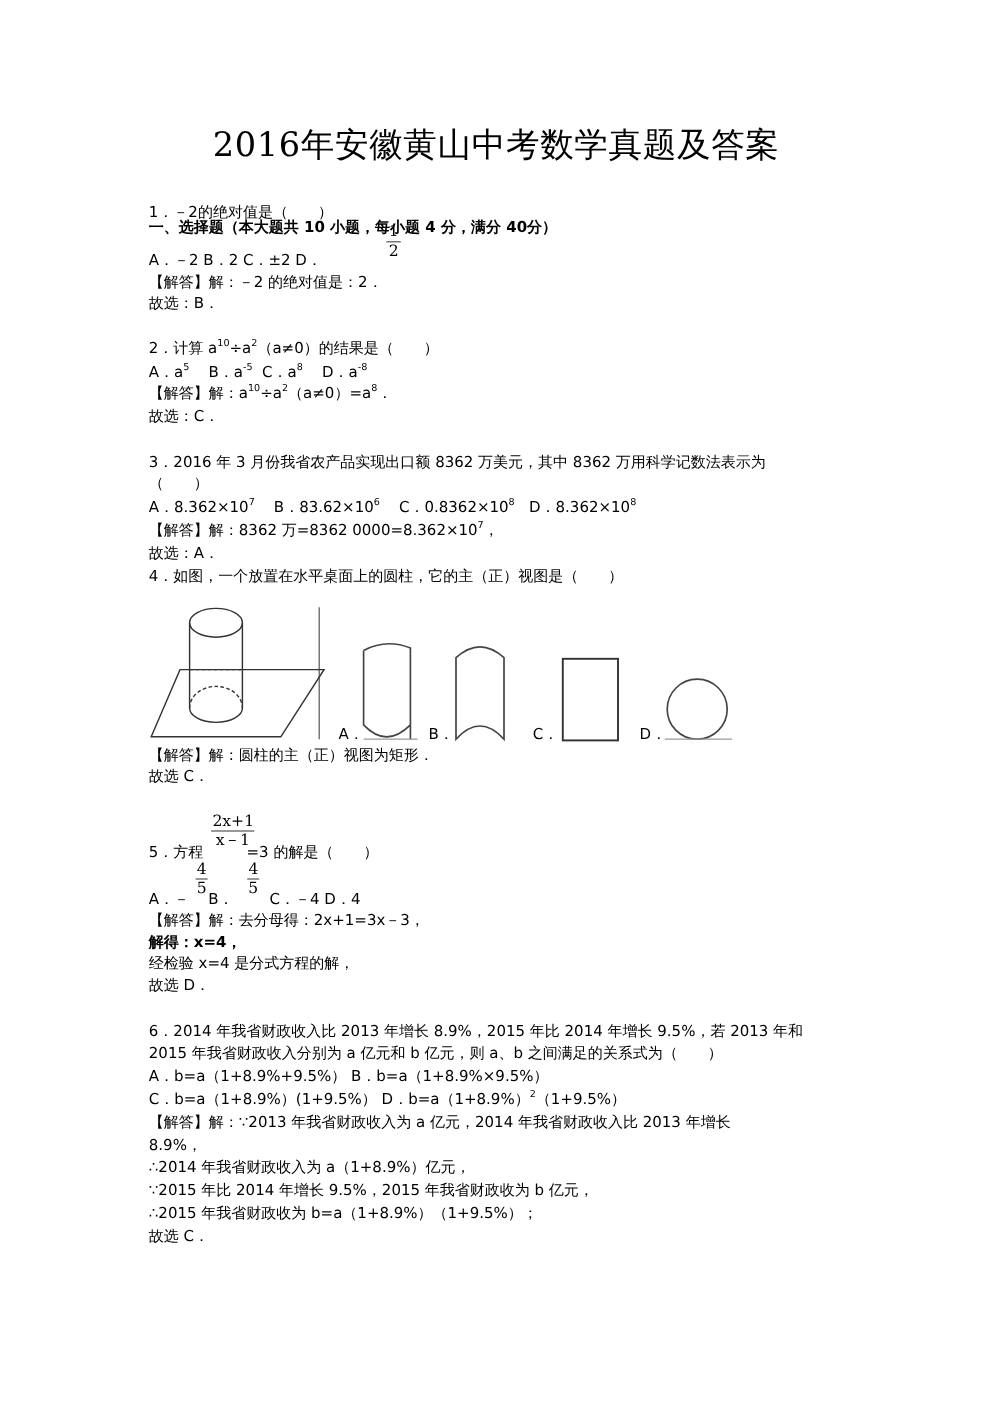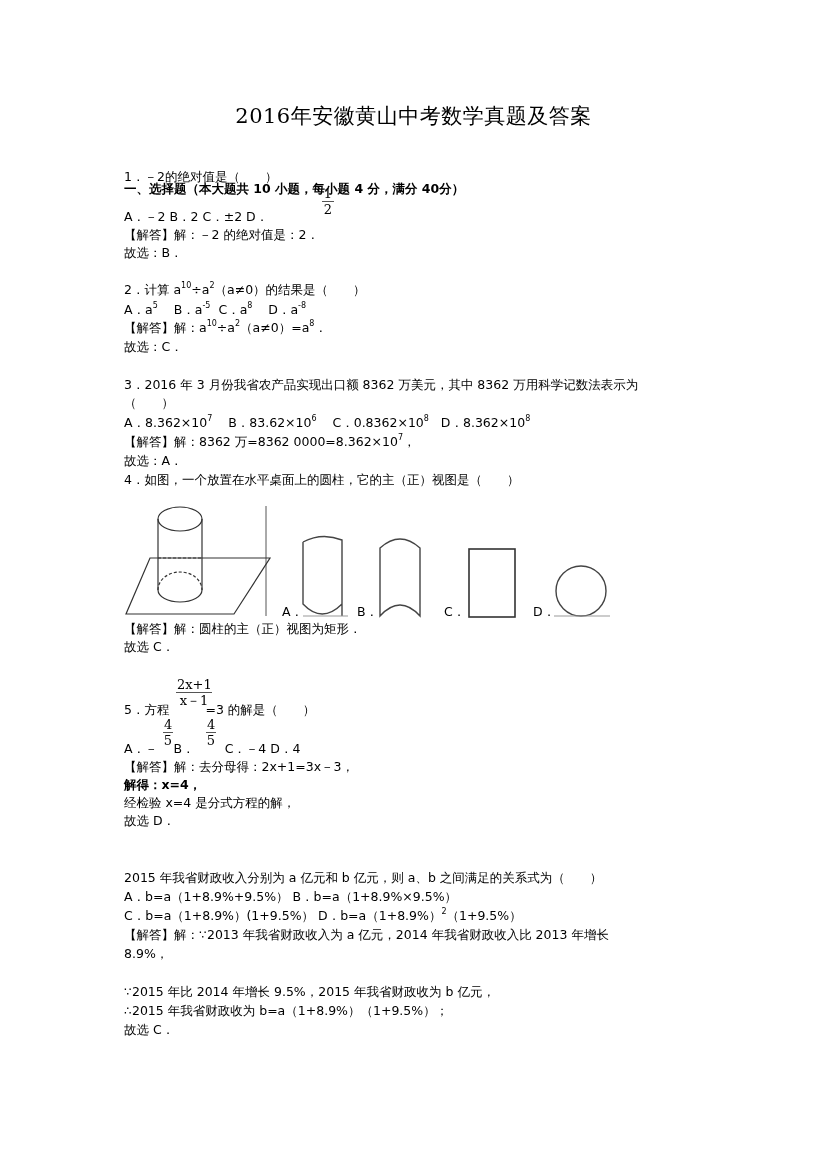--- a/index.html
+++ b/index.html
@@ -1,20 +1,20 @@
 <!DOCTYPE html>
 <html><head>
 <meta charset="utf-8">
 <style>
   html,body{margin:0;padding:0;background:#fff;}
   body{width:827px;height:1170px;position:relative;overflow:hidden;color:#000;
        font-family:"DejaVu Sans","Liberation Sans",sans-serif;}
   .page{position:absolute;left:0;top:0;width:827px;height:1170px;}
   .title{position:absolute;left:0;width:827px;top:102px;text-align:center;
-         font-family:"DejaVu Serif","Liberation Serif",serif;font-size:21px;letter-spacing:0.5px;}
+         font-family:"DejaVu Serif","Liberation Serif",serif;font-size:28px;letter-spacing:0.5px;}
   .line{position:absolute;left:124px;font-size:12.5px;line-height:18px;white-space:nowrap;}
   .bold{font-weight:bold;}
   sup{font-size:8px;vertical-align:6px;line-height:0;}
   .frac{position:absolute;font-family:"DejaVu Serif","Liberation Serif",serif;font-size:13px;text-align:center;line-height:15px;}
   .frac .num{border-bottom:1px solid #555;display:block;padding:0 1px;}
   .frac .den{display:block;}
   svg{position:absolute;overflow:visible;}
   .lbl{position:absolute;font-size:12.5px;}
 </style>
 </head>
@@ -110,24 +110,26 @@
     <span class="den">5</span>
   </div>
   <div class="line" style="top:740px;">
     <span>A．－</span><span style="display:inline-block;width:12px;"></span>&nbsp;<span>B．</span><span style="display:inline-block;width:30px;"></span><span>C．－4  D．4</span>
   </div>
   <div class="line" style="top:758px;">【解答】解：去分母得：2x+1=3x－3，</div>
   <div class="line" style="top:776px;font-weight:bold;">解得：x=4，</div>
   <div class="line" style="top:794px;">经检验 x=4 是分式方程的解，</div>
   <div class="line" style="top:812px;">故选 D．</div>
 
+  <div class="line" style="top:850px;">6．2014 年我省财政收入比 2013 年增长 8.9%，2015 年比 2014 年增长 9.5%，若 2013 年和</div>
   <div class="line" style="top:869px;">2015 年我省财政收入分别为 a 亿元和 b 亿元，则 a、b 之间满足的关系式为（　　）</div>
   <div class="line" style="top:888px;">A．b=a（1+8.9%+9.5%）   B．b=a（1+8.9%×9.5%）</div>
   <div class="line" style="top:907px;">
     <span>C．b=a（1+8.9%）(1+9.5%）   D．b=a（1+8.9%）</span><sup>2</sup><span>（1+9.5%）</span>
   </div>
   <div class="line" style="top:926px;">【解答】解：∵2013 年我省财政收入为 a 亿元，2014 年我省财政收入比 2013 年增长</div>
   <div class="line" style="top:945px;">8.9%，</div>
+  <div class="line" style="top:964px;">∴2014 年我省财政收入为 a（1+8.9%）亿元，</div>
   <div class="line" style="top:983px;">∵2015 年比 2014 年增长 9.5%，2015 年我省财政收为 b 亿元，</div>
   <div class="line" style="top:1002px;">∴2015 年我省财政收为 b=a（1+8.9%）（1+9.5%）；</div>
   <div class="line" style="top:1021px;">故选 C．</div>
 
 </div>
 
 </body></html>

